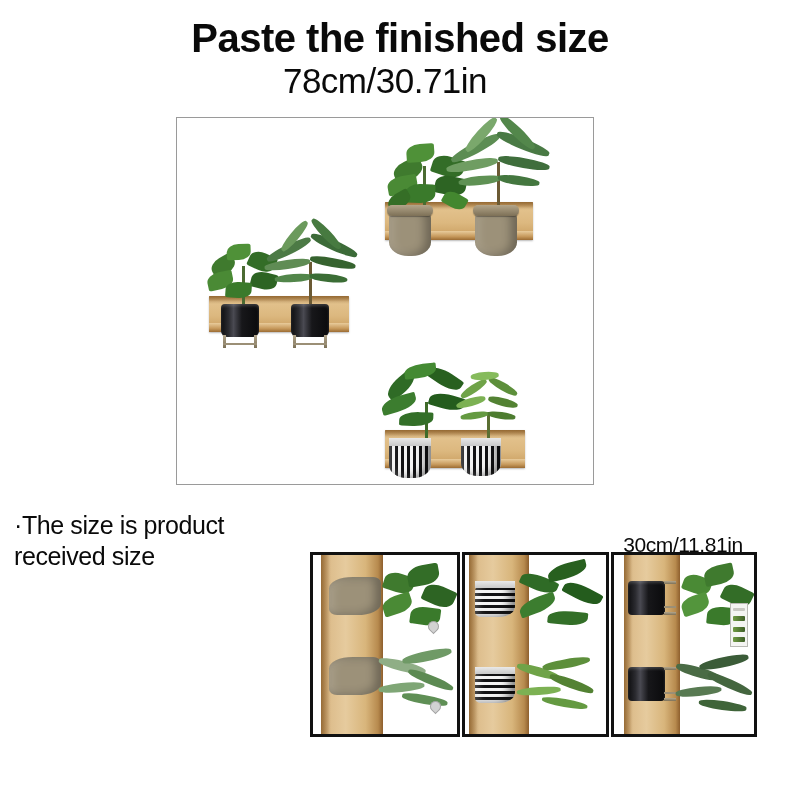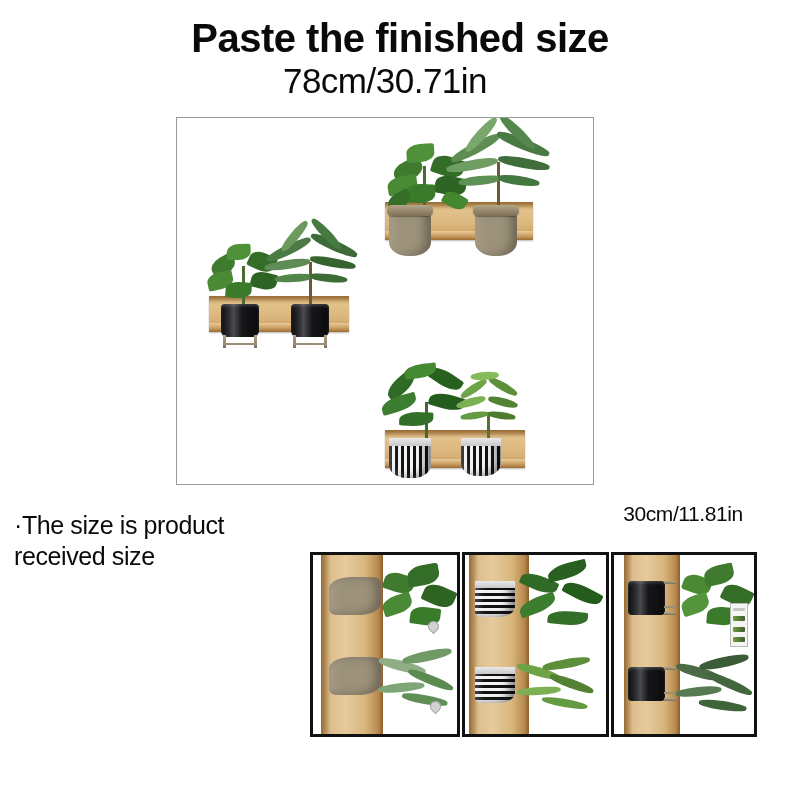--- a/index.html
+++ b/index.html
@@ -157,21 +157,21 @@
   .vplank{
     position:absolute;top:0;height:100%;
     background:linear-gradient(to right,#b8894d 0%,#ddbd8c 14%,#e6cb9e 40%,#d8b57b 72%,#b78a4e 92%,#8e5f2d 100%);
   }
   .vplank:after{
     content:"";position:absolute;top:0;bottom:0;left:0;width:16%;
     background:linear-gradient(to right,rgba(110,72,28,.45),rgba(110,72,28,0));
   }
 
   .hdim{
-    position:absolute;left:608px;top:502px;width:150px;
+    position:absolute;left:608px;top:533px;width:150px;
     text-align:center;font-size:21px;letter-spacing:-0.4px;
   }
   .vdim2{
     position:absolute;left:760px;top:556px;
     font-size:21px;letter-spacing:-0.4px;white-space:nowrap;
     transform-origin:left top;transform:rotate(90deg);
   }
 
   .stickerstrip{
     position:absolute;

